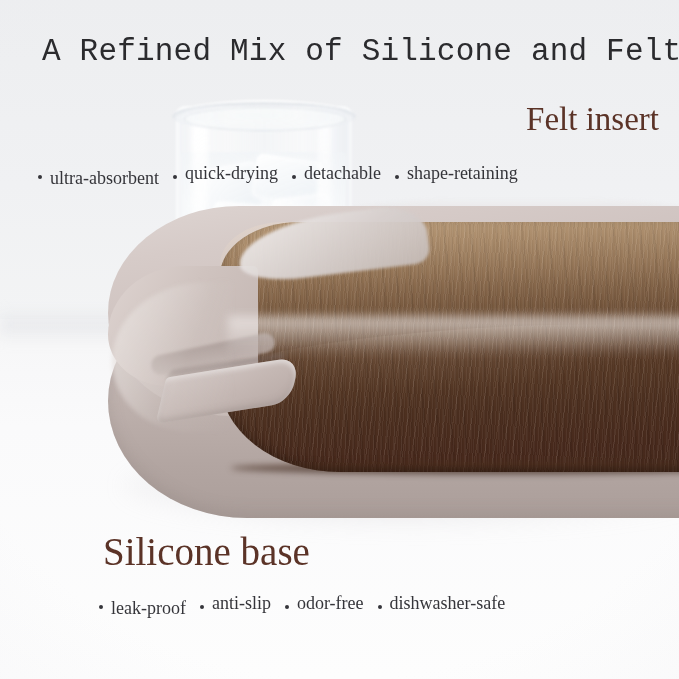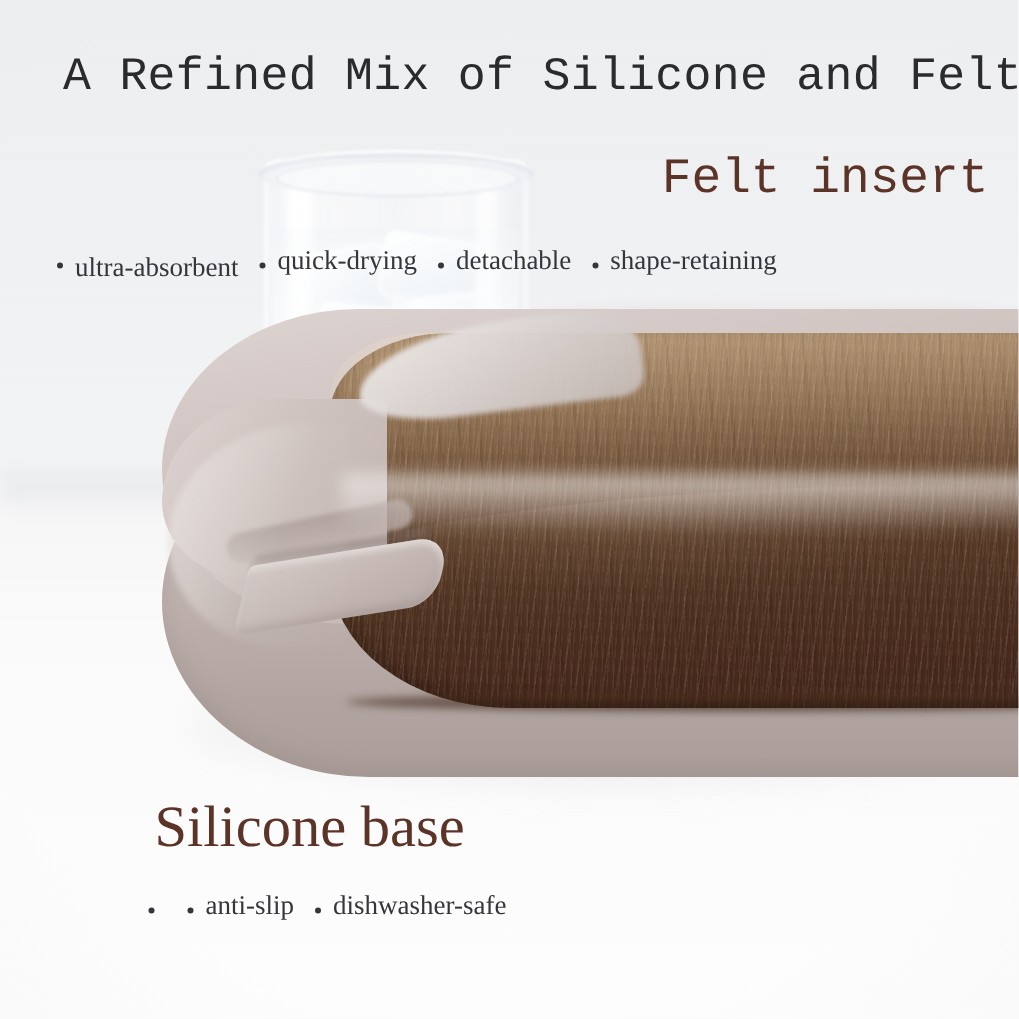--- a/index.html
+++ b/index.html
@@ -327,21 +327,21 @@
     font-family: Liberation Mono, monospace;
     font-size: 31px;
     letter-spacing: .2px;
     color: #2b2b2e;
     white-space: nowrap;
   }
   .head-felt {
     position: absolute;
     right: 20px;
     top: 101px;
-    font-family: Liberation Mono, monospace;
+    font-family: Liberation Serif, serif;
     font-size: 33px;
     color: #5b3327;
     white-space: nowrap;
   }
   .head-silicone {
     position: absolute;
     left: 103px;
     top: 529px;
     font-family: "Liberation Serif", serif;
     font-size: 39px;
@@ -446,24 +446,29 @@
         <span class="dot"></span>
         <span>shape-retaining</span>
       </span>
   </div>
 
   <div class="head-silicone">Silicone base</div>
 
   <div class="bullets bottom">
     <span class="bi">
         <span class="dot"></span>
+        <span>leak-proof</span>
       </span>
     <span class="bi">
         <span class="dot"></span>
         <span>anti-slip</span>
       </span>
     <span class="bi">
         <span class="dot"></span>
+        <span>odor-free</span>
+      </span>
+    <span class="bi">
+        <span class="dot"></span>
         <span>dishwasher-safe</span>
       </span>
   </div>
 
 </div>
 
 </body></html>

